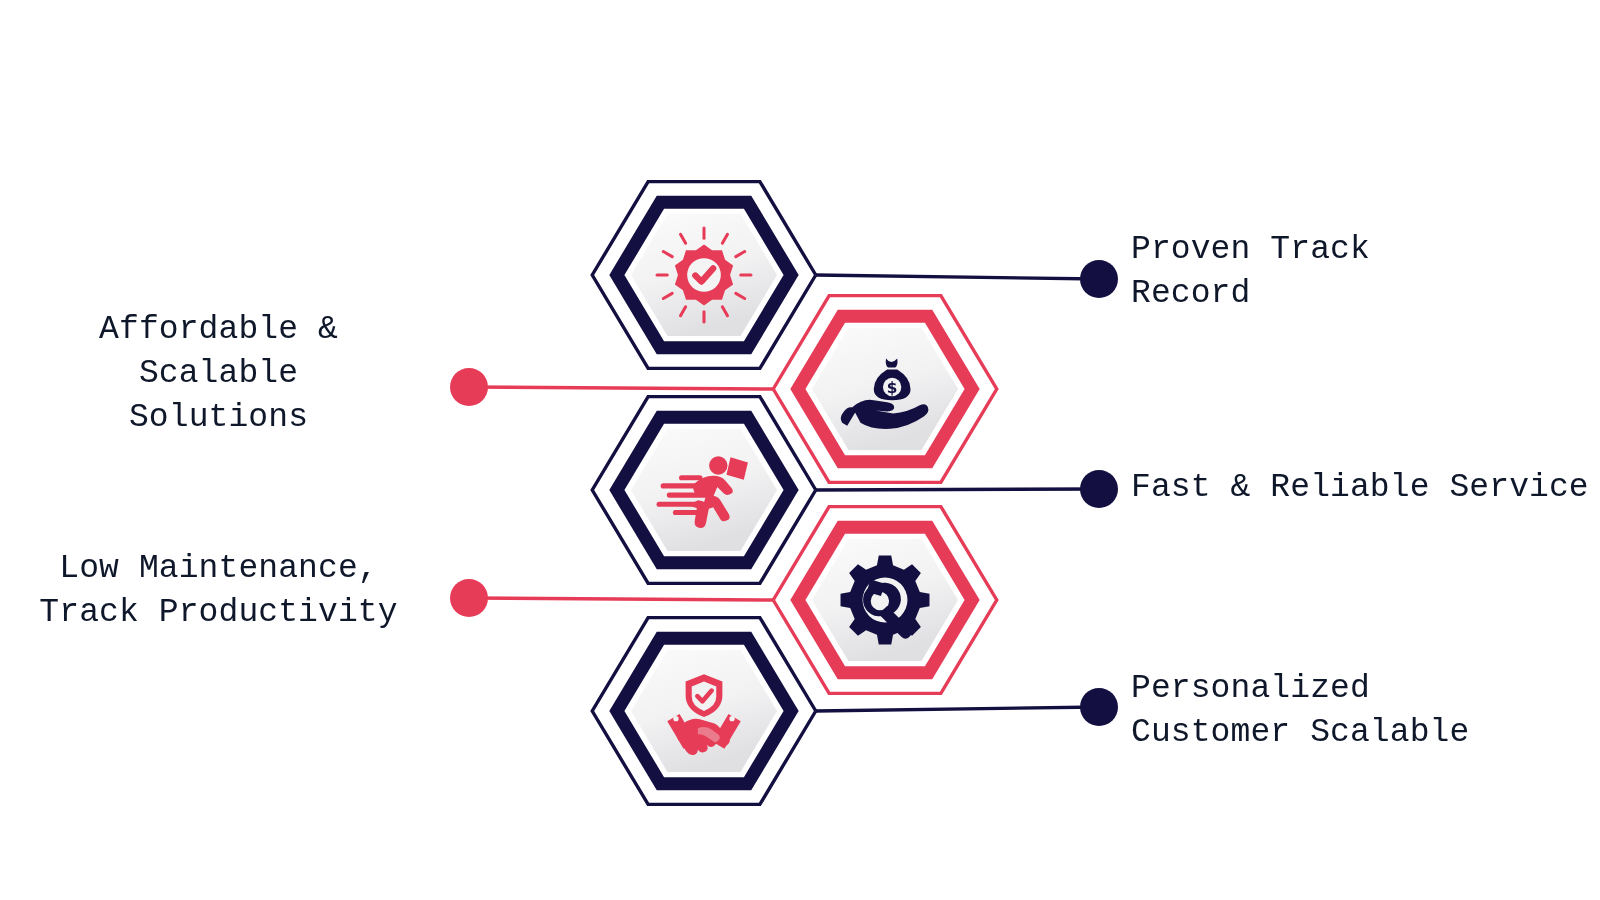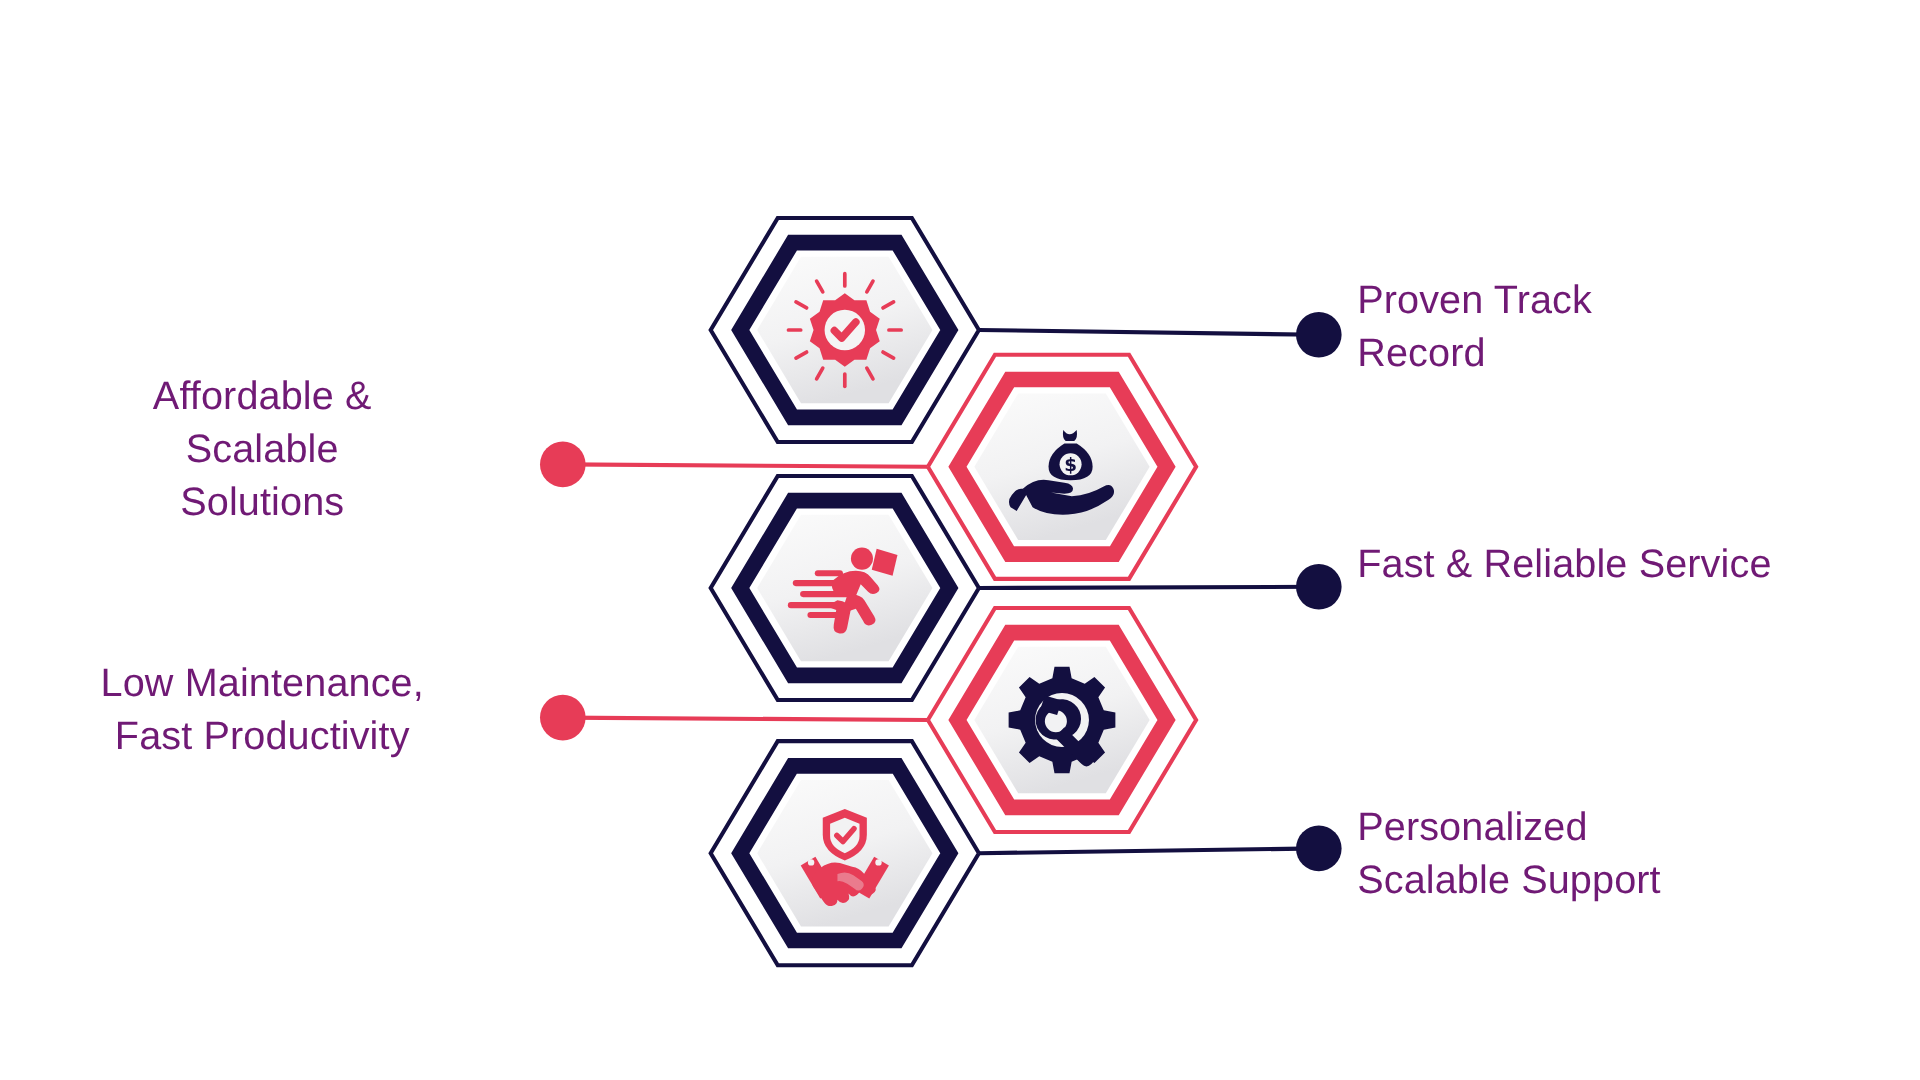--- a/index.html
+++ b/index.html
@@ -19,24 +19,24 @@
   }
   #canvas {
     position: absolute;
     top: 0;
     left: 0;
     width: 1600px;
     height: 900px;
   }
   .label {
     position: absolute;
-    font-family: Liberation Sans, sans-serif;
+    font-family: Liberation Mono, monospace;
     font-size: 33px;
     line-height: 1.33;
-    color: #701a75;
+    color: #0f172a;
     white-space: pre-line;
     letter-spacing: 0.1px;
   }
   .label-right {
     text-align: left;
   }
   .label-left {
     text-align: center;
   }
 </style>
@@ -163,20 +163,20 @@
         <circle cx="1099" cy="707" r="19" fill="#130F40"></circle>
       </g>
   </svg>
 
   <div id="labels">
       <div class="label label-right" style="top: 228px; left: 1131px;">Proven Track
 Record</div>
       <div class="label label-left" style="top: 308px; left: 0px; width: 437px;">Affordable &amp;
 Scalable
 Solutions</div>
-      <div class="label label-right" style="top: 448px; left: 1131px;">Fast &amp; Reliable Service</div>
+      <div class="label label-right" style="top: 466px; left: 1131px;">Fast &amp; Reliable Service</div>
       <div class="label label-left" style="top: 547px; left: 0px; width: 437px;">Low Maintenance,
-Fast Productivity</div>
+Track Productivity</div>
       <div class="label label-right" style="top: 667px; left: 1131px;">Personalized
-Scalable Support</div>
+Customer Scalable</div>
     </div>
 
 </div>
 
 </body></html>

